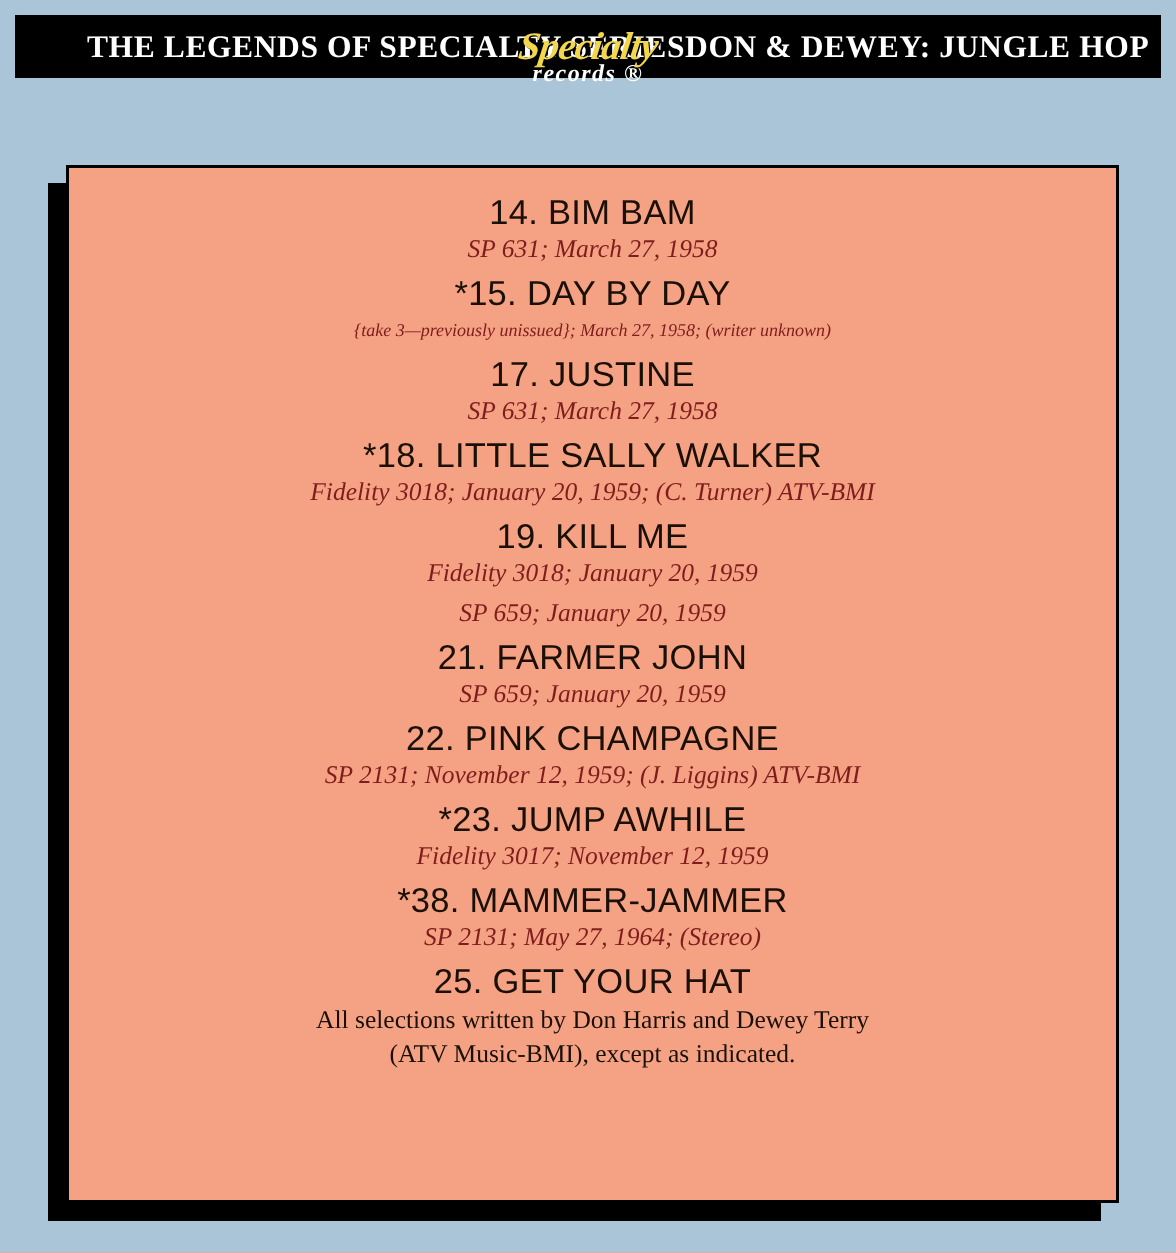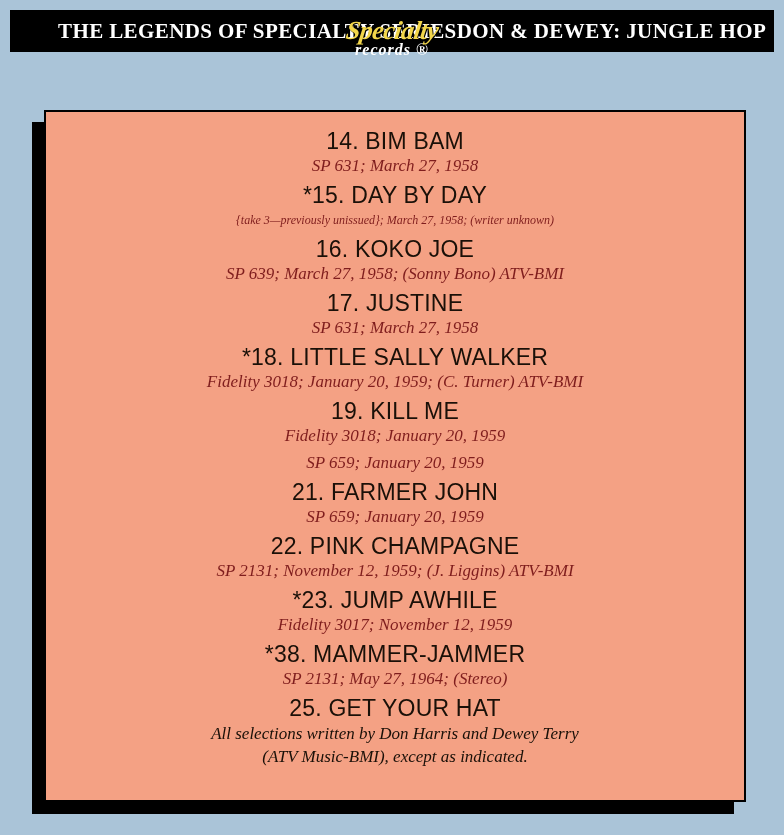--- a/index.html
+++ b/index.html
@@ -116,21 +116,20 @@
     line-height: 22px;
     color: #7f1d1d;
     margin: 0 0 5px 0;
   }
   .track-credit.small {
     font-size: 12px;
   }
 
   .footer-note {
     font-family: "Liberation Serif", serif;
-    font-style: italic;
     font-size: 17px;
     line-height: 23px;
     color: #1a1008;
     margin: 0;
   }
 </style>
 </head>
 <body>
 
 <div class="header-bar">
@@ -147,24 +146,20 @@
 <div class="card">
   <div class="card-inner">
 
     <div>
       <p class="track-title">14. BIM BAM</p>
       <p class="track-credit">SP 631; March 27, 1958</p>
     </div>
     <div>
       <p class="track-title">*15. DAY BY DAY</p>
       <p class="track-credit small">{take 3—previously unissued}; March 27, 1958; (writer unknown)</p>
-    </div>
-    <div>
-      <p class="track-title">16. KOKO JOE</p>
-      <p class="track-credit">SP 639; March 27, 1958; (Sonny Bono) ATV-BMI</p>
     </div>
     <div>
       <p class="track-title">17. JUSTINE</p>
       <p class="track-credit">SP 631; March 27, 1958</p>
     </div>
     <div>
       <p class="track-title">*18. LITTLE SALLY WALKER</p>
       <p class="track-credit">Fidelity 3018; January 20, 1959; (C. Turner) ATV-BMI</p>
     </div>
     <div>

